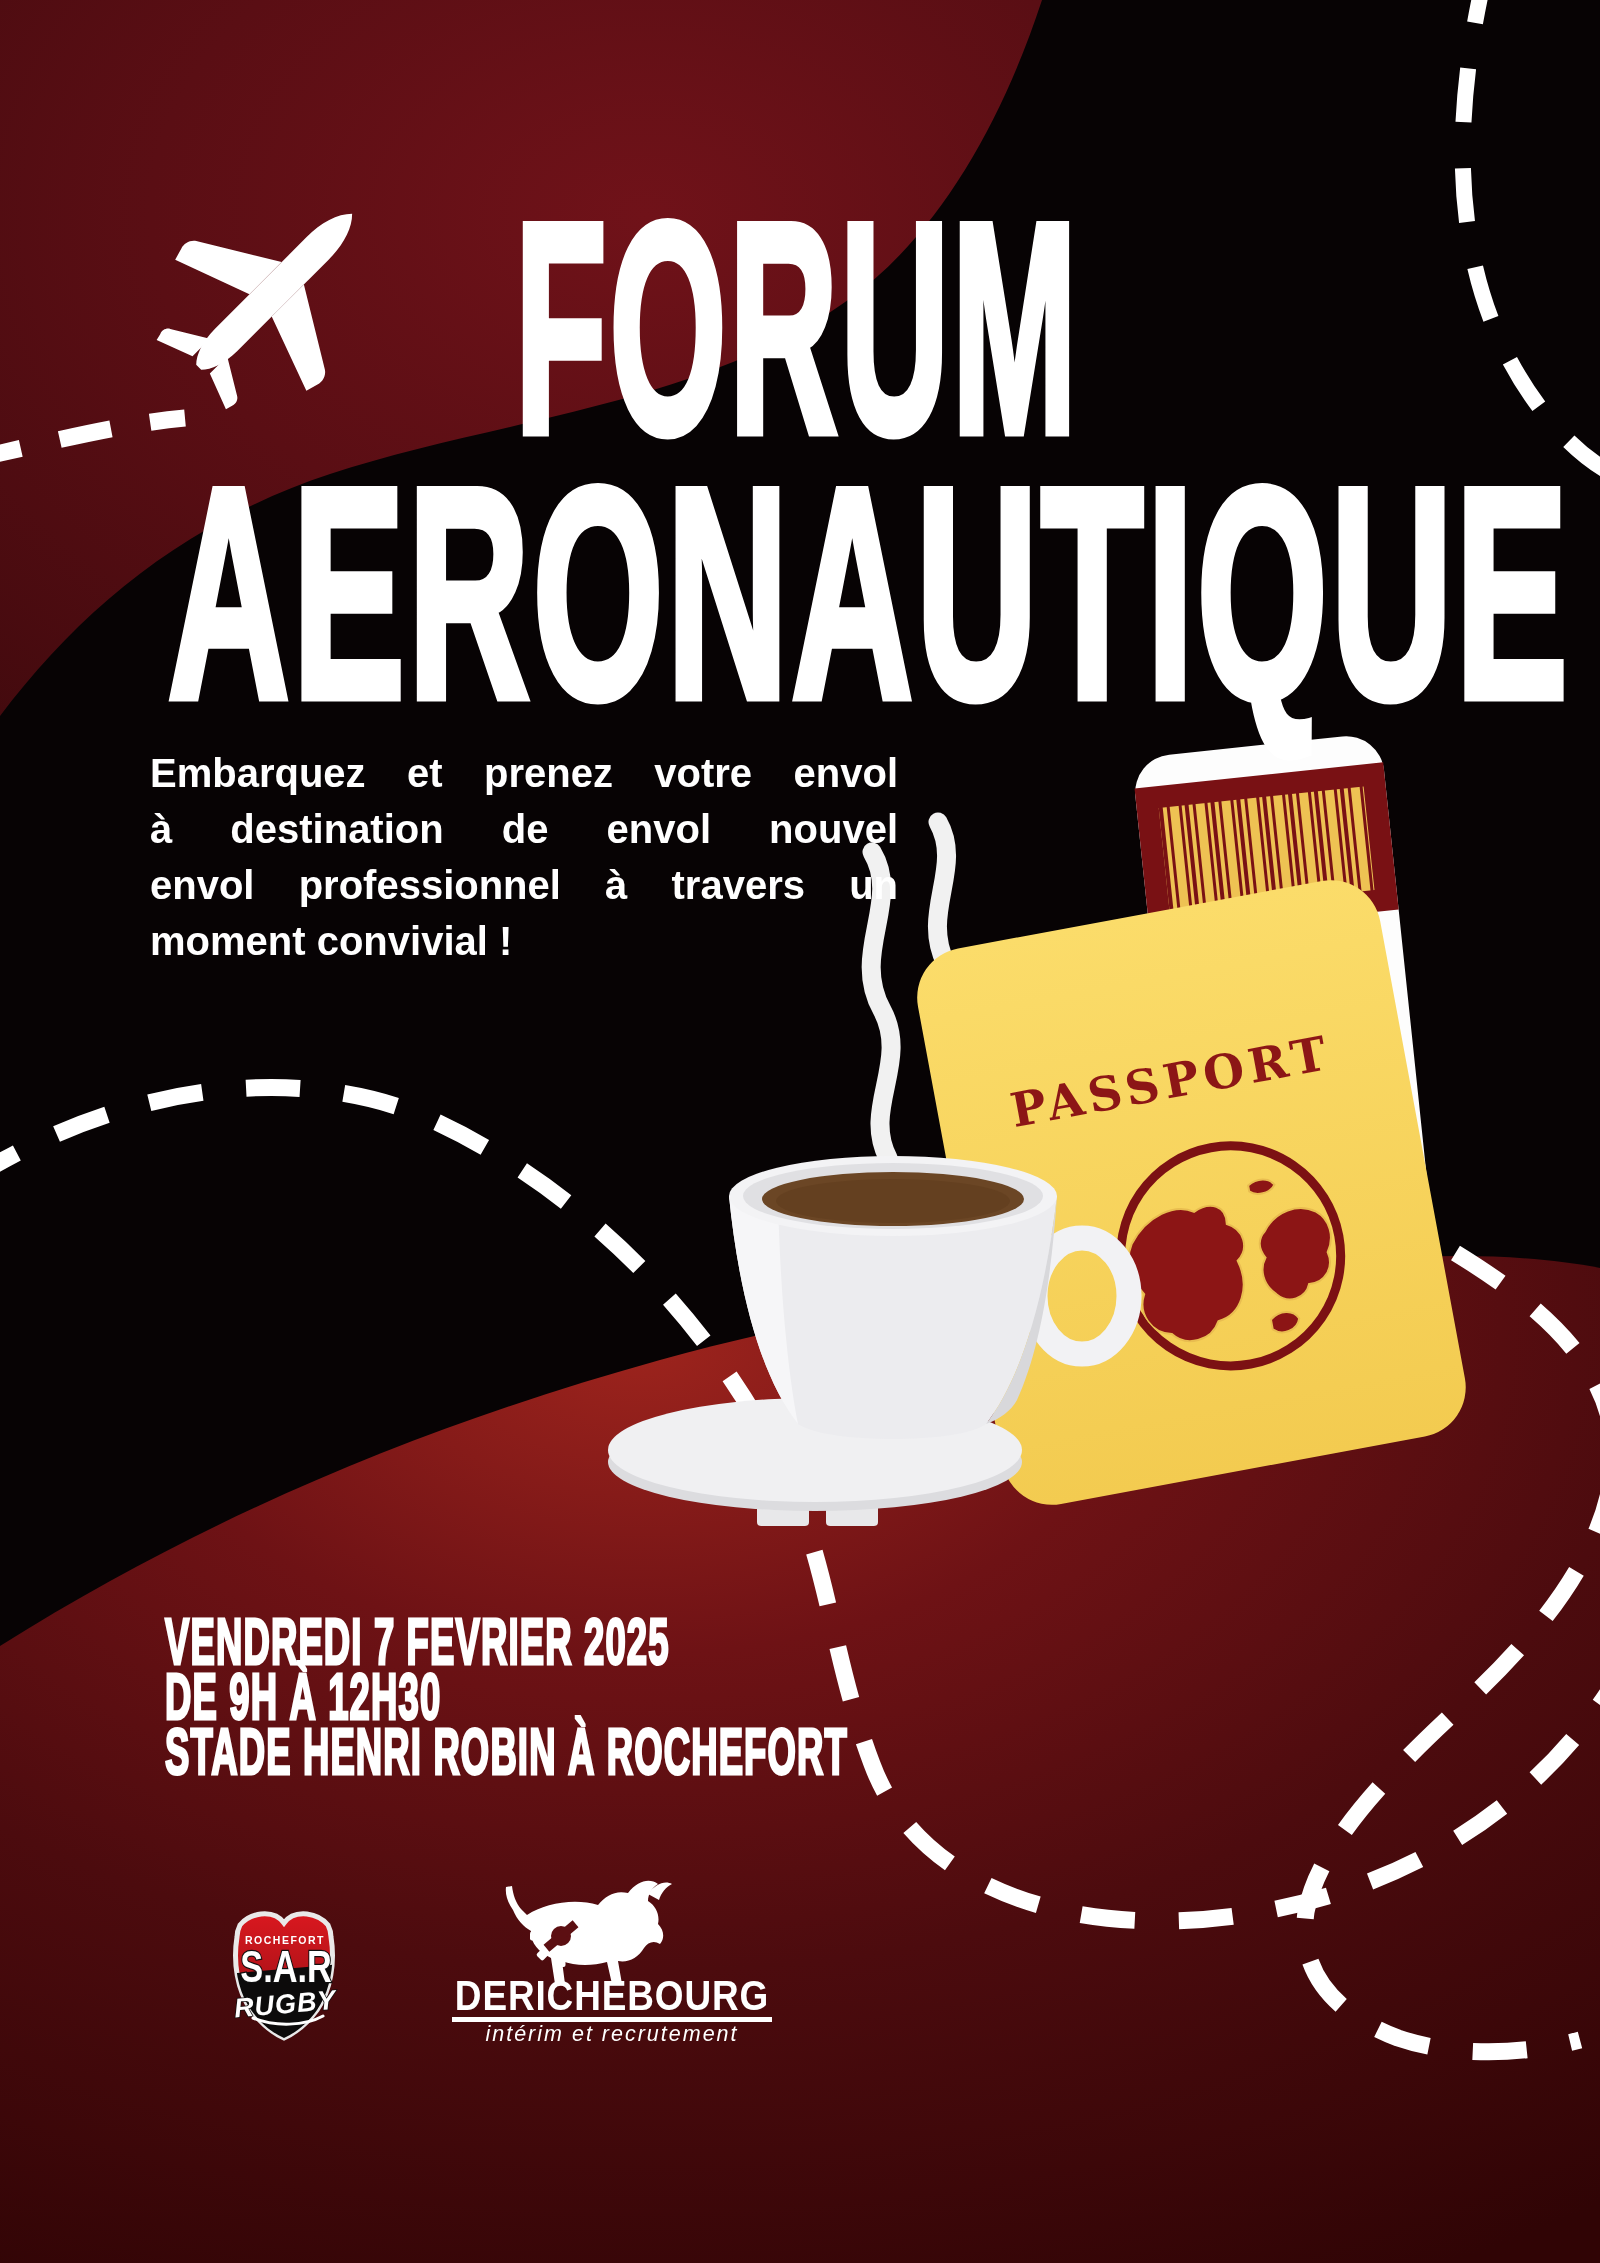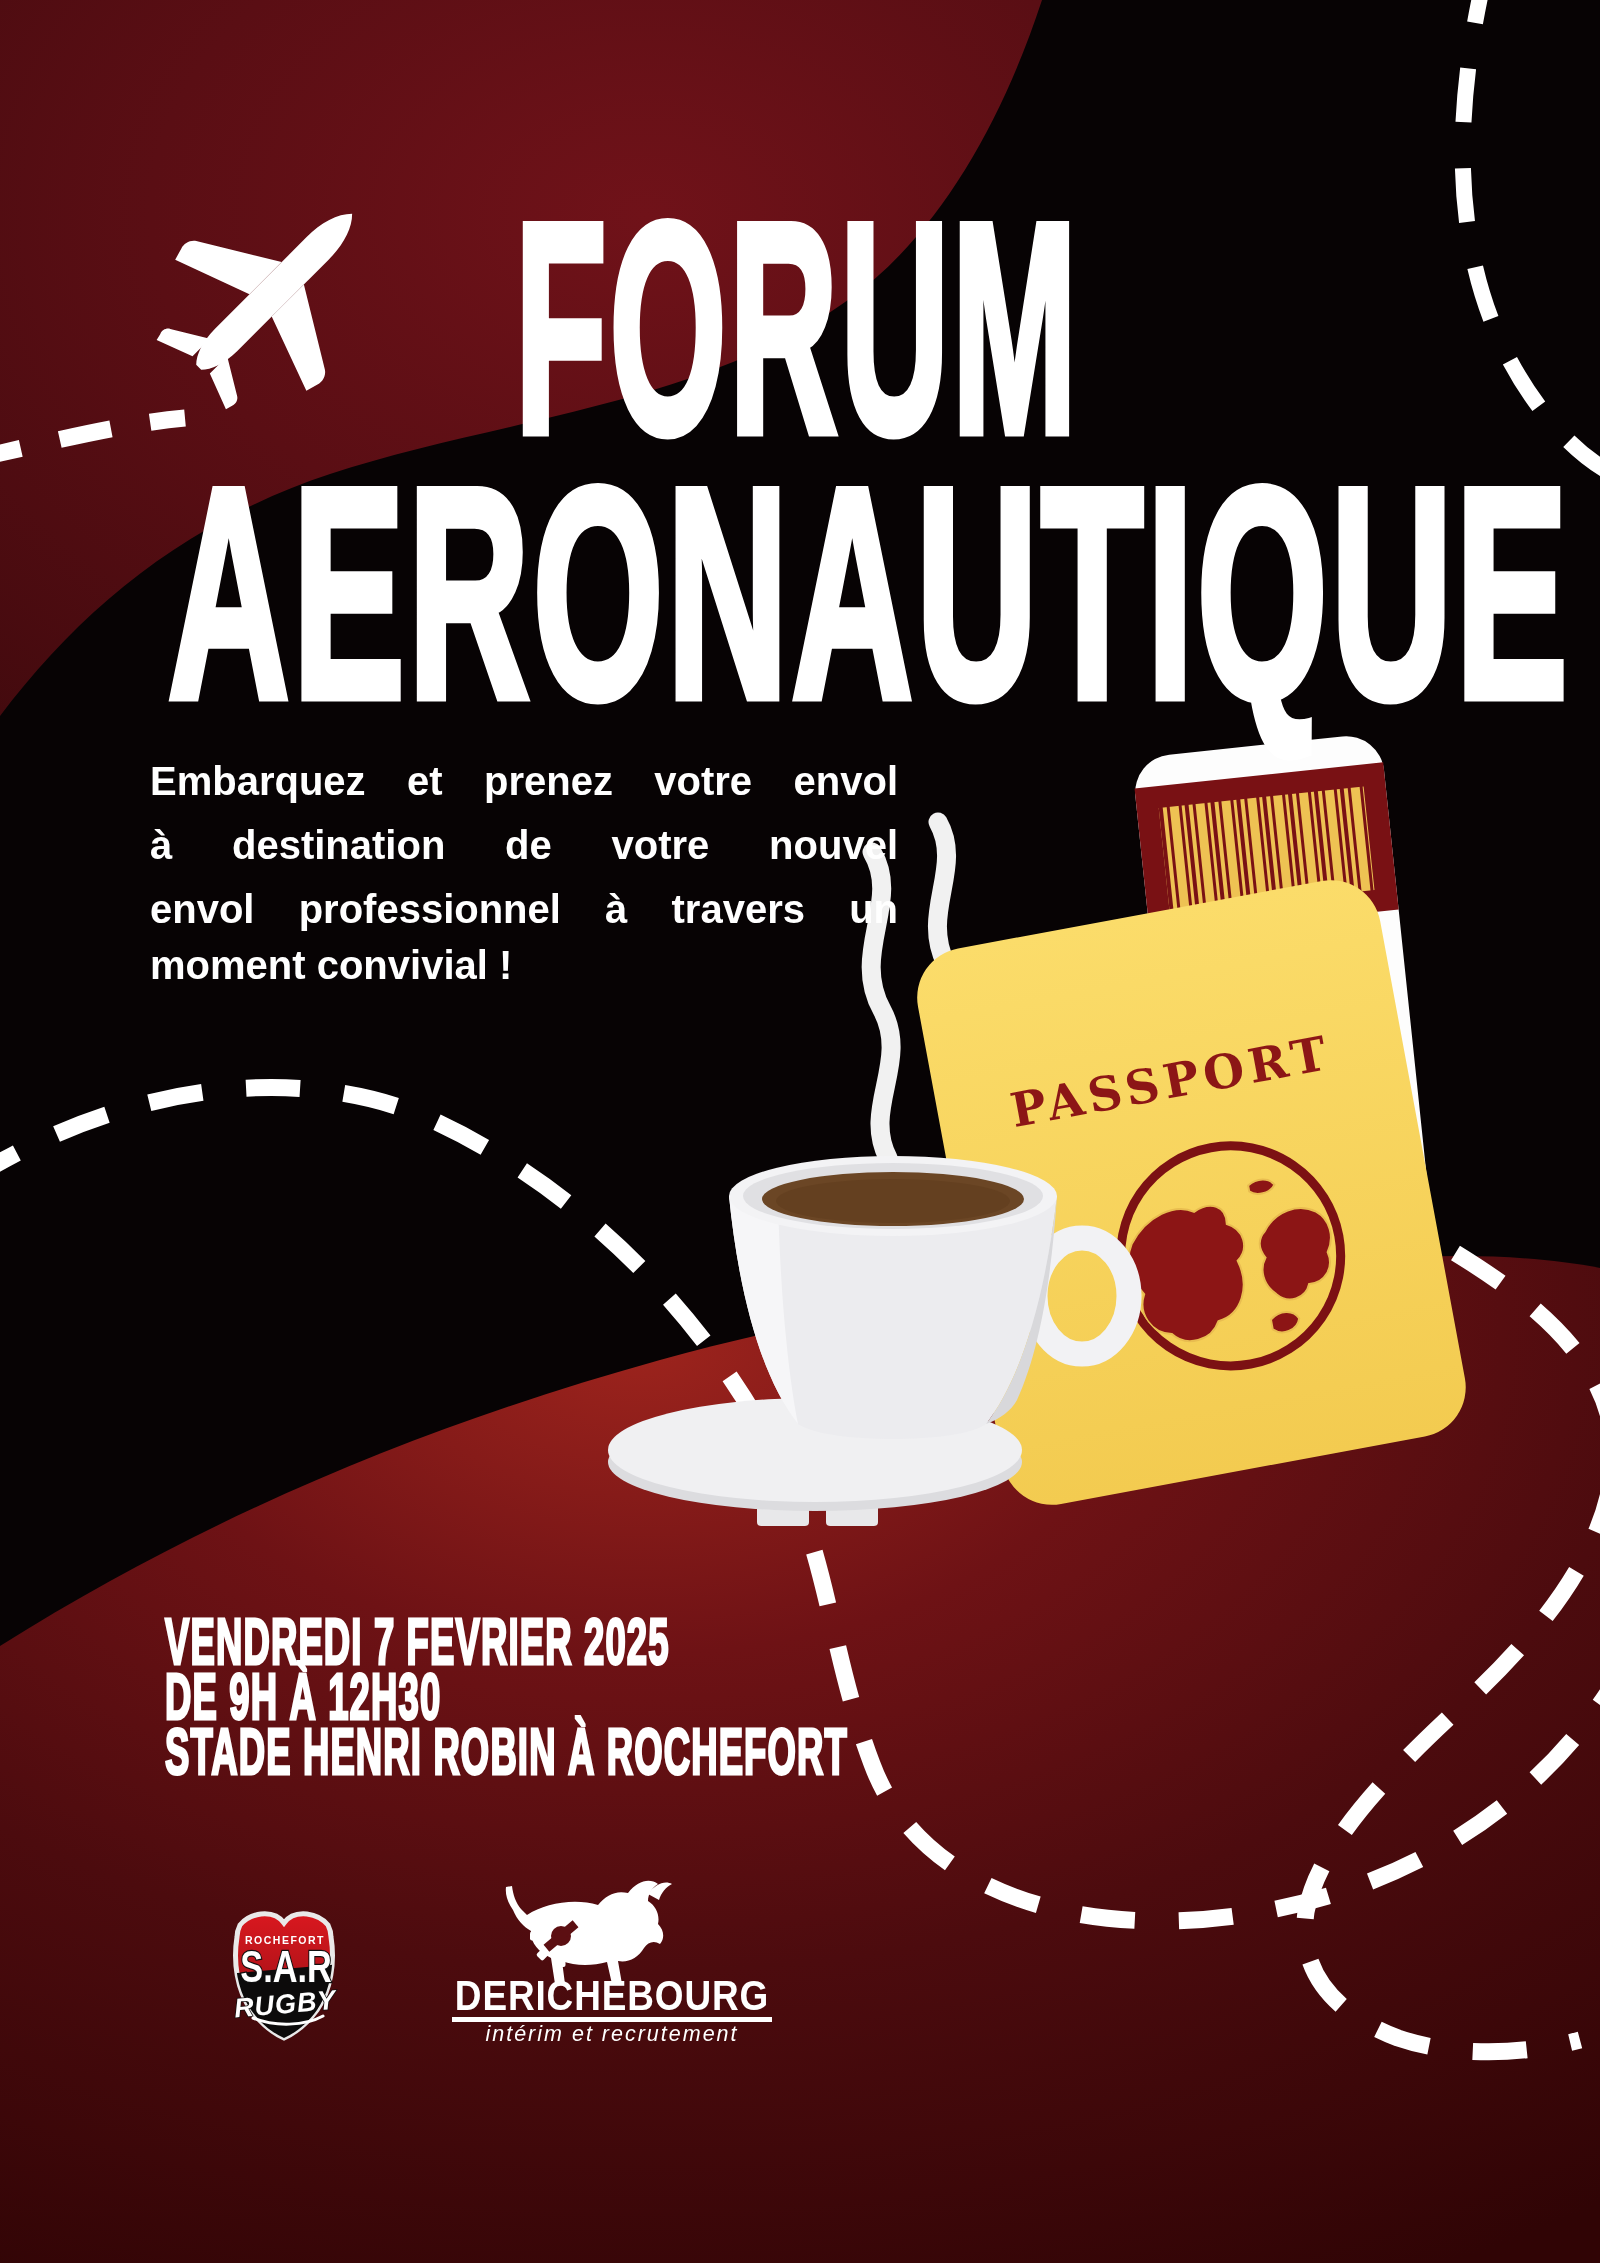--- a/index.html
+++ b/index.html
@@ -14,21 +14,21 @@
     color:#fff;font-weight:700;font-size:300px;line-height:300px;
     letter-spacing:6px;white-space:nowrap;
     -webkit-text-stroke:9px #fff;
     transform-origin:0 0;
   }
   .title-1{left:515px;top:178px;transform:scaleX(.50);}
   .title-2{left:168px;top:443px;transform:scaleX(.56);}
   
   .intro{left:150px;top:745px;width:748px;color:#fff;font-weight:700;
     font-size:40px;line-height:56px;}
-  .jl{text-align:justify;height:56px;overflow:hidden;margin-top:8px;}
+  .jl{text-align:justify;height:56px;overflow:hidden;}
   .jl::after{content:"";display:inline-block;width:100%;height:0;}
   
   .event{left:165px;top:1615px;color:#fff;font-weight:700;font-size:64px;
     line-height:55px;letter-spacing:2px;-webkit-text-stroke:3px #fff;
     transform:scaleX(.57);transform-origin:0 0;white-space:nowrap;}
   .event div{white-space:nowrap;}
 </style>
 </head>
 <body>
 
@@ -179,21 +179,21 @@
       <rect x="452" y="2017" width="320" height="5" fill="#ffffff"></rect>
       <text x="612" y="2041" text-anchor="middle" font-size="21.5" font-style="italic" letter-spacing="2" fill="#ffffff">intérim et recrutement</text>
     </g>
   </svg>
 
   <div class="abs title-line title-1">FORUM</div>
   <div class="abs title-line title-2">AERONAUTIQUE</div>
 
   <div class="abs intro">
     <div class="jl">Embarquez et prenez votre envol</div>
-    <div class="jl">à destination de votre nouvel</div>
+    <div class="jl">à destination de envol nouvel</div>
     <div class="jl">envol professionnel à travers un</div>
     <div>moment convivial !</div>
   </div>
 
   <div class="abs event">
     <div>VENDREDI 7 FEVRIER 2025</div>
     <div>DE 9H À 12H30</div>
     <div>STADE HENRI ROBIN À ROCHEFORT</div>
   </div>
 

